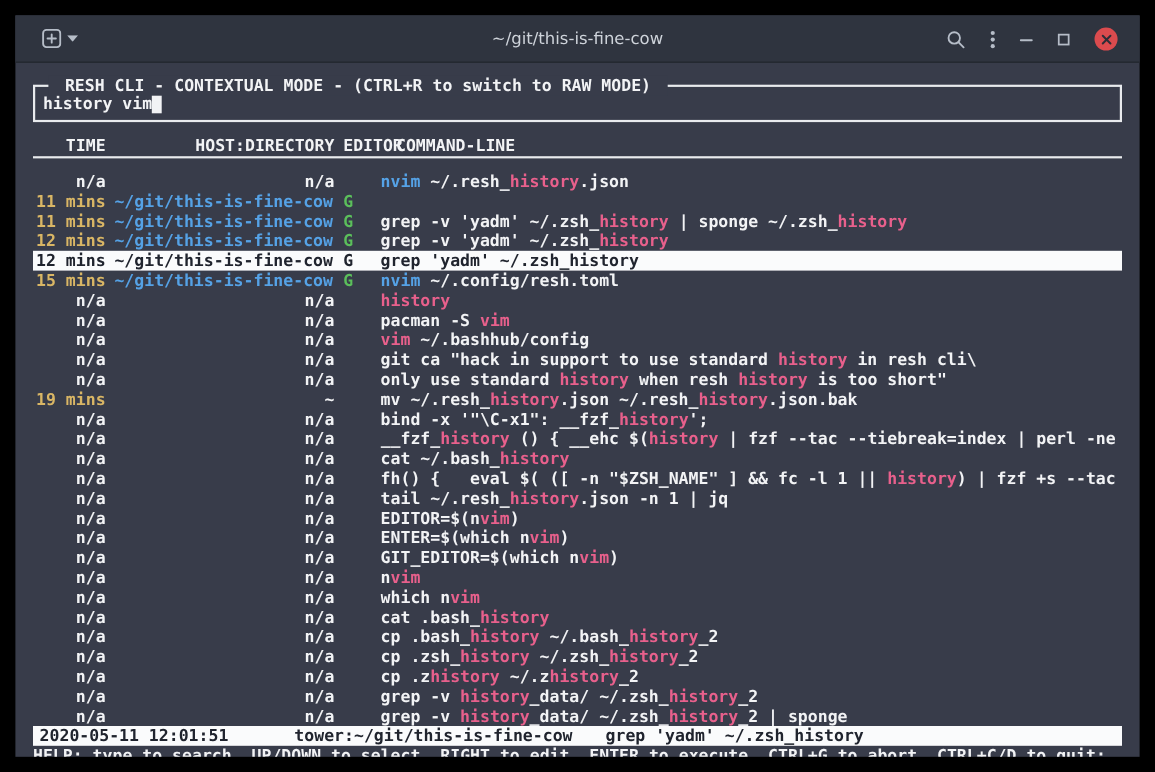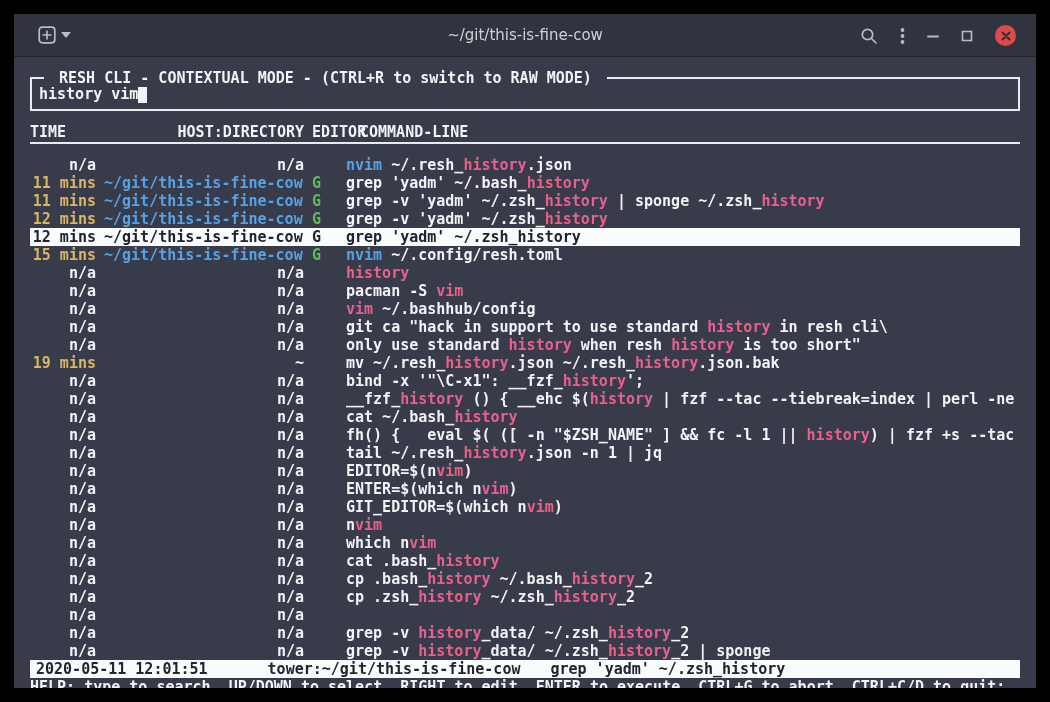--- a/index.html
+++ b/index.html
@@ -27,21 +27,21 @@
     color:var(--fg,#f2f3f5);overflow:hidden}
   .search-box{position:relative;border:2px solid var(--border,#e9ebee);height:34px;box-sizing:border-box;
     display:flex;align-items:center;padding:0 7px;margin-top:10px}
   .legend{position:absolute;top:-10px;left:12px;background:var(--term-bg,#383c4a);
     padding:0 6px;height:18px;line-height:18px;white-space:pre}
   .query{white-space:pre}
   .cursor{display:inline-block;width:9px;height:17px;background:var(--fg,#f2f3f5);vertical-align:-3px}
   
   .table-header{display:flex;margin-top:12px;padding-bottom:1px;border-bottom:2px solid var(--border,#e9ebee);
     height:18px;line-height:18px;white-space:pre}
-  .th-time{flex:none;width:66px;text-align:left}
+  .th-time{flex:none;width:66px;text-align:right}
   .th-hostdir{flex:none;width:200px;margin-left:8px;display:flex;justify-content:flex-end}
   .th-flag{flex:none;width:48px;margin-left:8px;white-space:pre}
   .th-cmd{flex:1;overflow:hidden;white-space:pre}
   .rows{margin-top:12px}
   .row{display:flex;height:18px;line-height:18px;white-space:pre}
   .col{flex:none;white-space:pre}
   .col.time{width:66px;text-align:right}
   .col.dir{width:200px;margin-left:8px;text-align:right;overflow:hidden}
   .col.dir.path{text-align:left;color:var(--blue,#55a2e6)}
   .col.flag{width:34px;margin-left:8px;color:var(--green,#5bbf5b)}
@@ -125,21 +125,21 @@
       <span class="th-hostdir">
         <span>HOST:</span>
         <span>DIRECTORY</span>
       </span>
       <span class="th-flag">EDITOR</span>
       <span class="th-cmd">COMMAND-LINE</span>
     </div>
 
     <div class="rows">
         <div class="row"><span class="col time">n/a</span><span class="col dir">n/a</span><span class="col flag"></span><span class="col cmd"><span class="c-b">nvim</span><span class="c-w"> ~/.resh_</span><span class="c-m">history</span><span class="c-w">.json</span></span></div>
-        <div class="row"><span class="col time yellow">11 mins</span><span class="col dir path">~/git/this-is-fine-cow</span><span class="col flag">G</span><span class="col cmd"><span class="c-w">grep 'yadm' ~/.bash_</span><span class="c-m">history</span></span></div>
+        <div class="row"><span class="col time yellow">11 mins</span><span class="col dir path">~/git/this-is-fine-cow</span><span class="col flag">G</span></div>
         <div class="row"><span class="col time yellow">11 mins</span><span class="col dir path">~/git/this-is-fine-cow</span><span class="col flag">G</span><span class="col cmd"><span class="c-w">grep -v 'yadm' ~/.zsh_</span><span class="c-m">history</span><span class="c-w"> | sponge ~/.zsh_</span><span class="c-m">history</span></span></div>
         <div class="row"><span class="col time yellow">12 mins</span><span class="col dir path">~/git/this-is-fine-cow</span><span class="col flag">G</span><span class="col cmd"><span class="c-w">grep -v 'yadm' ~/.zsh_</span><span class="c-m">history</span></span></div>
         <div class="row selected"><span class="col time yellow">12 mins</span><span class="col dir path">~/git/this-is-fine-cow</span><span class="col flag">G</span><span class="col cmd"><span class="c-w">grep 'yadm' ~/.zsh_history</span></span></div>
         <div class="row"><span class="col time yellow">15 mins</span><span class="col dir path">~/git/this-is-fine-cow</span><span class="col flag">G</span><span class="col cmd"><span class="c-b">nvim</span><span class="c-w"> ~/.config/resh.toml</span></span></div>
         <div class="row"><span class="col time">n/a</span><span class="col dir">n/a</span><span class="col flag"></span><span class="col cmd"><span class="c-m">history</span></span></div>
         <div class="row"><span class="col time">n/a</span><span class="col dir">n/a</span><span class="col flag"></span><span class="col cmd"><span class="c-w">pacman -S </span><span class="c-m">vim</span></span></div>
         <div class="row"><span class="col time">n/a</span><span class="col dir">n/a</span><span class="col flag"></span><span class="col cmd"><span class="c-m">vim</span><span class="c-w"> ~/.bashhub/config</span></span></div>
         <div class="row"><span class="col time">n/a</span><span class="col dir">n/a</span><span class="col flag"></span><span class="col cmd"><span class="c-w">git ca "hack in support to use standard </span><span class="c-m">history</span><span class="c-w"> in resh cli\</span></span></div>
         <div class="row"><span class="col time">n/a</span><span class="col dir">n/a</span><span class="col flag"></span><span class="col cmd"><span class="c-w">only use standard </span><span class="c-m">history</span><span class="c-w"> when resh </span><span class="c-m">history</span><span class="c-w"> is too short"</span></span></div>
         <div class="row"><span class="col time yellow">19 mins</span><span class="col dir">~</span><span class="col flag"></span><span class="col cmd"><span class="c-w">mv ~/.resh_</span><span class="c-m">history</span><span class="c-w">.json ~/.resh_</span><span class="c-m">history</span><span class="c-w">.json.bak</span></span></div>
@@ -149,21 +149,21 @@
         <div class="row"><span class="col time">n/a</span><span class="col dir">n/a</span><span class="col flag"></span><span class="col cmd"><span class="c-w">fh() {   eval $( ([ -n "$ZSH_NAME" ] &amp;&amp; fc -l 1 || </span><span class="c-m">history</span><span class="c-w">) | fzf +s --tac</span></span></div>
         <div class="row"><span class="col time">n/a</span><span class="col dir">n/a</span><span class="col flag"></span><span class="col cmd"><span class="c-w">tail ~/.resh_</span><span class="c-m">history</span><span class="c-w">.json -n 1 | jq</span></span></div>
         <div class="row"><span class="col time">n/a</span><span class="col dir">n/a</span><span class="col flag"></span><span class="col cmd"><span class="c-w">EDITOR=$(n</span><span class="c-m">vim</span><span class="c-w">)</span></span></div>
         <div class="row"><span class="col time">n/a</span><span class="col dir">n/a</span><span class="col flag"></span><span class="col cmd"><span class="c-w">ENTER=$(which n</span><span class="c-m">vim</span><span class="c-w">)</span></span></div>
         <div class="row"><span class="col time">n/a</span><span class="col dir">n/a</span><span class="col flag"></span><span class="col cmd"><span class="c-w">GIT_EDITOR=$(which n</span><span class="c-m">vim</span><span class="c-w">)</span></span></div>
         <div class="row"><span class="col time">n/a</span><span class="col dir">n/a</span><span class="col flag"></span><span class="col cmd"><span class="c-w">n</span><span class="c-m">vim</span></span></div>
         <div class="row"><span class="col time">n/a</span><span class="col dir">n/a</span><span class="col flag"></span><span class="col cmd"><span class="c-w">which n</span><span class="c-m">vim</span></span></div>
         <div class="row"><span class="col time">n/a</span><span class="col dir">n/a</span><span class="col flag"></span><span class="col cmd"><span class="c-w">cat .bash_</span><span class="c-m">history</span></span></div>
         <div class="row"><span class="col time">n/a</span><span class="col dir">n/a</span><span class="col flag"></span><span class="col cmd"><span class="c-w">cp .bash_</span><span class="c-m">history</span><span class="c-w"> ~/.bash_</span><span class="c-m">history</span><span class="c-w">_2</span></span></div>
         <div class="row"><span class="col time">n/a</span><span class="col dir">n/a</span><span class="col flag"></span><span class="col cmd"><span class="c-w">cp .zsh_</span><span class="c-m">history</span><span class="c-w"> ~/.zsh_</span><span class="c-m">history</span><span class="c-w">_2</span></span></div>
-        <div class="row"><span class="col time">n/a</span><span class="col dir">n/a</span><span class="col flag"></span></div>
+        <div class="row"><span class="col time">n/a</span><span class="col dir">n/a</span><span class="col flag"></span><span class="col cmd"><span class="c-w">cp .z</span><span class="c-m">history</span><span class="c-w"> ~/.z</span><span class="c-m">history</span><span class="c-w">_2</span></span></div>
         <div class="row"><span class="col time">n/a</span><span class="col dir">n/a</span><span class="col flag"></span><span class="col cmd"><span class="c-w">grep -v </span><span class="c-m">history</span><span class="c-w">_data/ ~/.zsh_</span><span class="c-m">history</span><span class="c-w">_2</span></span></div>
         <div class="row"><span class="col time">n/a</span><span class="col dir">n/a</span><span class="col flag"></span><span class="col cmd"><span class="c-w">grep -v </span><span class="c-m">history</span><span class="c-w">_data/ ~/.zsh_</span><span class="c-m">history</span><span class="c-w">_2 | sponge</span></span></div>
       </div>
 
     <div class="status">
       <span class="st-date">2020-05-11 12:01:51</span>
       <span class="st-loc">tower:~/git/this-is-fine-cow</span>
       <span class="st-cmd">grep 'yadm' ~/.zsh_history</span>
     </div>
 

